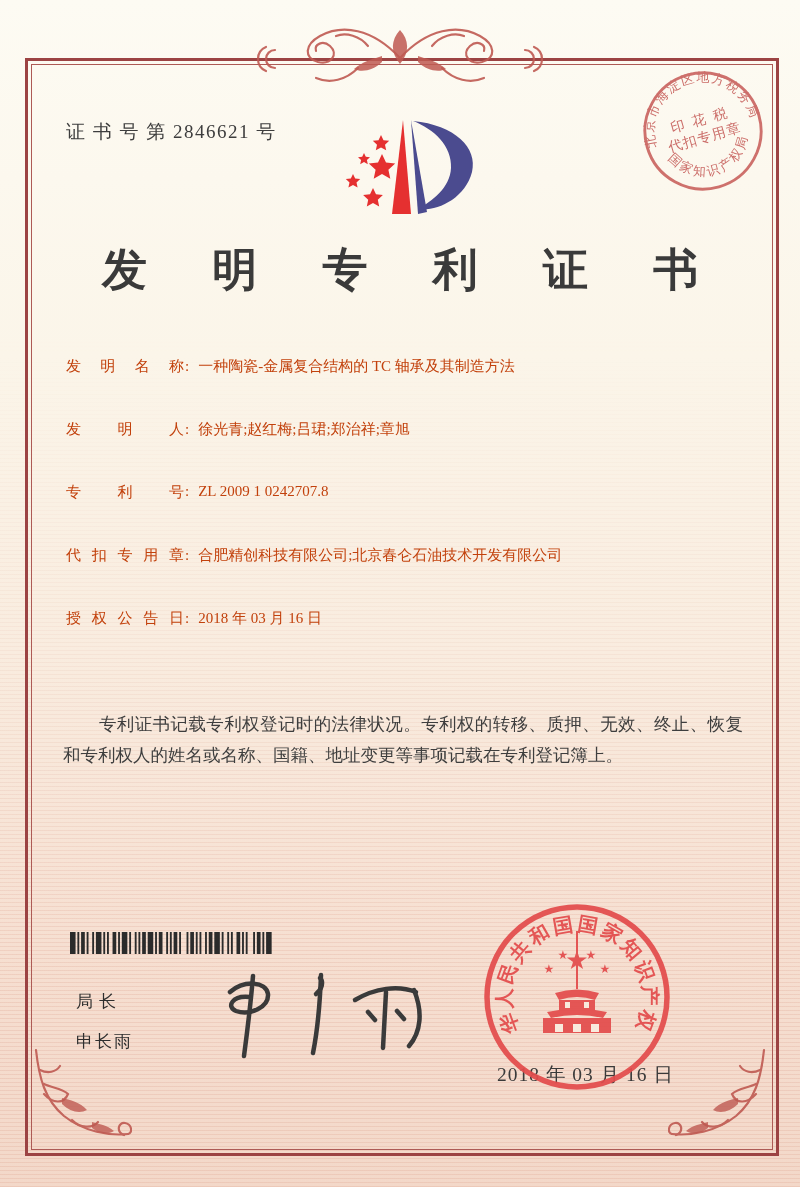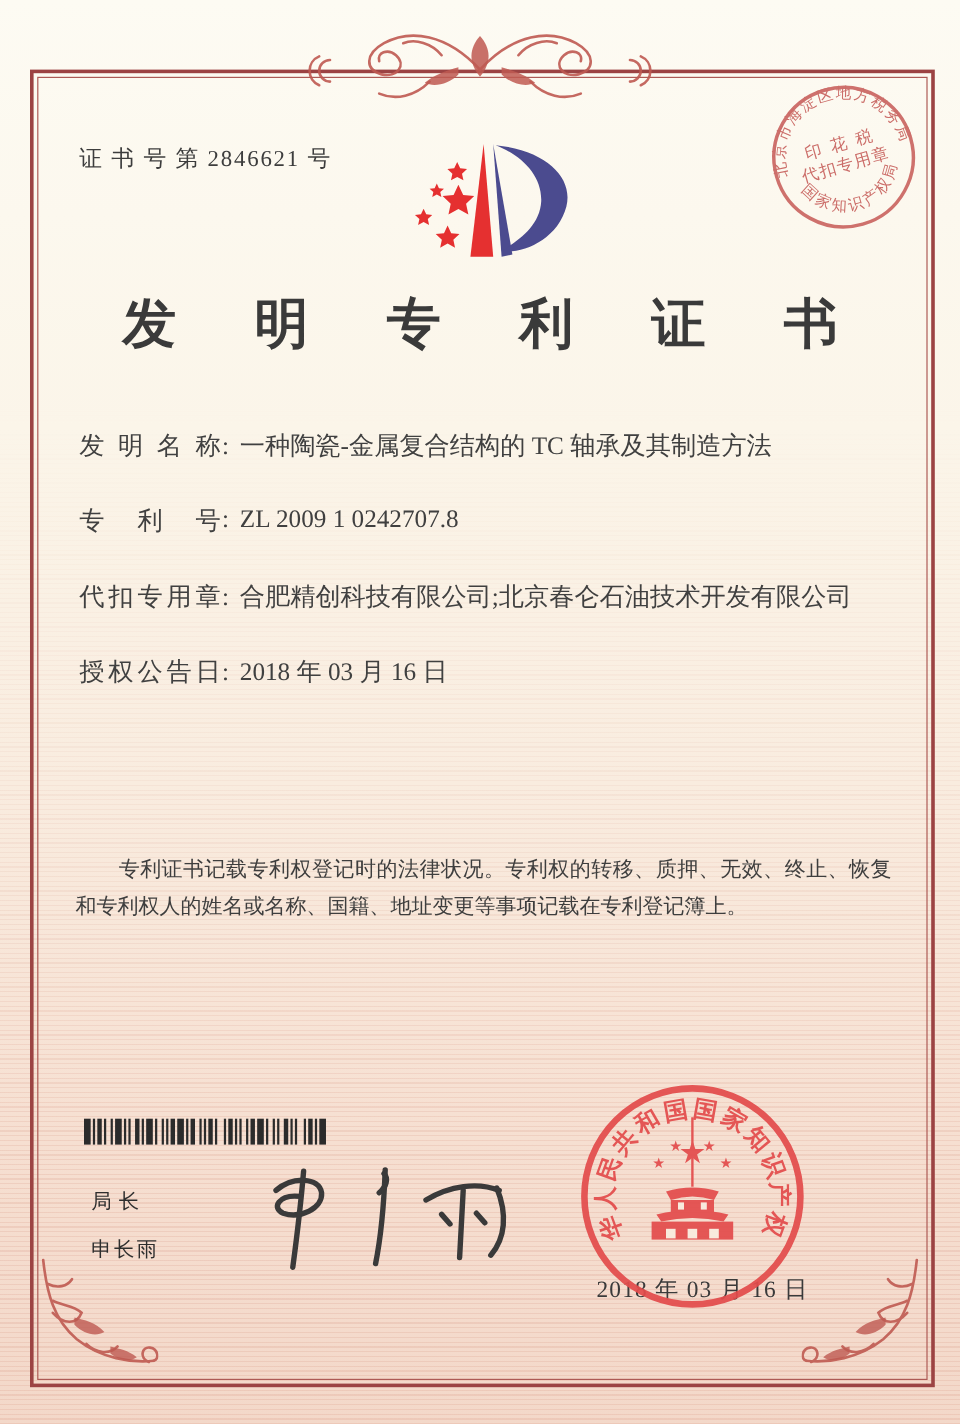--- a/index.html
+++ b/index.html
@@ -12,21 +12,21 @@
        mask-image:linear-gradient(180deg,transparent 0%,transparent 28%,rgba(0,0,0,.45) 55%,#000 82%);}
   .frame{position:absolute;left:25px;top:58px;width:748px;height:1092px;
        border:3px solid #9c4343;}
   .frame-inner{position:absolute;inset:3px;border:1px solid #ad5a55;}
   .ornament{position:absolute;pointer-events:none;}
   .cert-number{position:absolute;left:66px;top:119px;font-size:19px;color:#3d3d3d;letter-spacing:1.5px;}
   .logo{position:absolute;left:328px;top:92px;}
   .title{position:absolute;left:0;top:240px;width:100%;text-align:center;
        font-size:45px;font-weight:600;color:#3a3a3a;letter-spacing:27px;text-indent:27px;}
   .fields{position:absolute;left:66px;top:357px;width:680px;}
-  .frow{height:23px;margin-bottom:40px;font-size:21px;color:#404040;white-space:nowrap;}
+  .frow{height:23px;margin-bottom:40px;font-size:15px;color:#c2410c;white-space:nowrap;}
   .flabel{display:inline-block;width:118px;text-align:justify;text-align-last:justify;vertical-align:top;}
   .fcolon{margin-left:1px;}
   .fvalue{margin-left:9px;}
   .paras{position:absolute;left:63px;top:709px;width:680px;font-size:17.5px;
        line-height:30.5px;color:#3e3e3e;text-align:justify;}
   .paras p{margin:0;text-indent:2.05em;}
   .barcode{position:absolute;left:70px;top:932px;}
   .director{position:absolute;left:76px;top:990px;font-family:"Liberation Sans","DejaVu Sans",sans-serif;
        color:#2e2e2e;font-size:17px;}
   .director .d1{letter-spacing:6px;}
@@ -124,20 +124,23 @@
   <text x="60" y="54" font-size="12.5" fill="#c96662" text-anchor="middle" letter-spacing="2">印 花 税</text>
   <text x="60" y="70" font-size="12.5" fill="#c96662" text-anchor="middle" letter-spacing="1">代扣专用章</text>
   <text font-size="11.5" fill="#c96662" letter-spacing="2">
     <textPath href="#taxBottom" startOffset="50%" text-anchor="middle">国家知识产权局</textPath>
   </text>
 </svg>
 
 <div class="fields">
   <div class="frow">
     <span class="flabel">发明名称</span><span class="fcolon">:</span><span class="fvalue">一种陶瓷-金属复合结构的 TC 轴承及其制造方法</span>
+  </div>
+  <div class="frow">
+    <span class="flabel">发明人</span><span class="fcolon">:</span><span class="fvalue">徐光青;赵红梅;吕珺;郑治祥;章旭</span>
   </div>
   <div class="frow">
     <span class="flabel">专利号</span><span class="fcolon">:</span><span class="fvalue">ZL 2009 1 0242707.8</span>
   </div>
   <div class="frow">
     <span class="flabel">代扣专用章</span><span class="fcolon">:</span><span class="fvalue">合肥精创科技有限公司;北京春仑石油技术开发有限公司</span>
   </div>
   <div class="frow">
     <span class="flabel">授权公告日</span><span class="fcolon">:</span><span class="fvalue">2018 年 03 月 16 日</span>
   </div>

